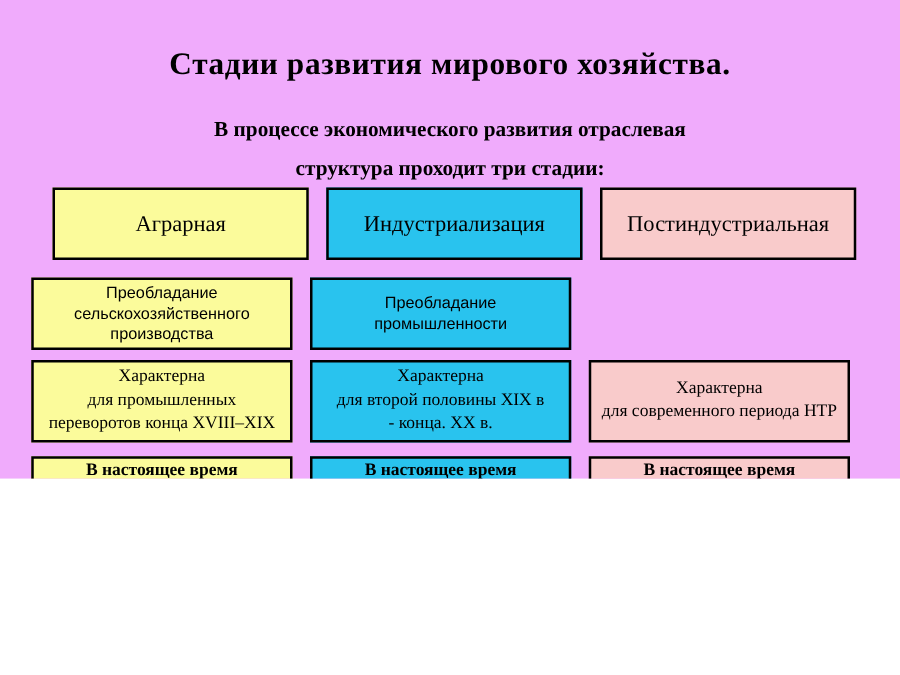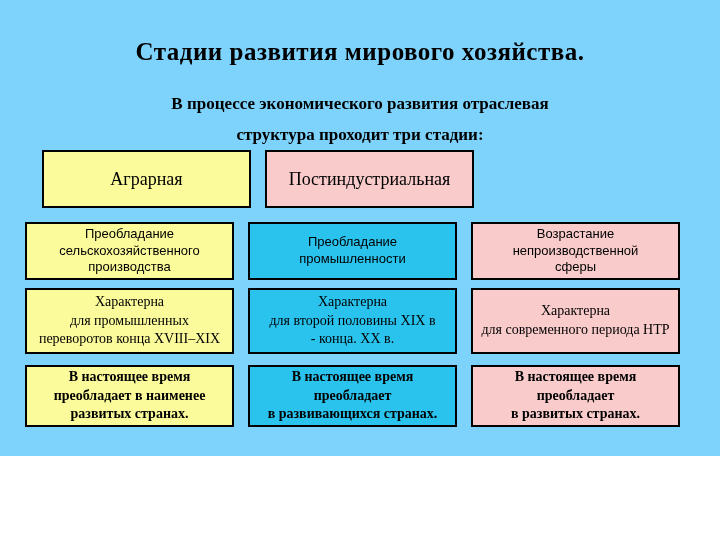--- a/index.html
+++ b/index.html
@@ -3,22 +3,22 @@
 <meta charset="utf-8">
 <style>
   html, body {
     margin: 0;
     padding: 0;
     background: #ffffff;
   }
   .page {
     position: relative;
     width: 720px;
-    height: 456px;
-    background: #7dd3fc;
+    height: 383px;
+    background: #f0abfc;
     overflow: hidden;
     font-family: "Liberation Serif", serif;
     color: #000000;
   }
   .title {
     position: absolute;
     top: 38px;
     left: 0;
     width: 720px;
     text-align: center;
@@ -78,32 +78,30 @@
 
   <div class="title">Стадии развития мирового хозяйства.</div>
 
   <div class="subtitle">В процессе экономического развития отраслевая
 структура проходит три стадии:</div>
 
   <div class="grid">
 
     <div class="grid-row row-header">
       <div class="cell" style="background: rgb(251, 251, 155); margin-left: 17px;">Аграрная</div>
+      <div class="cell" style="background: rgb(41, 195, 238);">Индустриализация</div>
       <div class="cell" style="background: rgb(249, 203, 203);">Постиндустриальная</div>
     </div>
 
     <div class="grid-row row-dominance">
       <div class="cell" style="background: rgb(251, 251, 155);">Преобладание
 сельскохозяйственного
 производства</div>
       <div class="cell" style="background: rgb(41, 195, 238);">Преобладание
 промышленности</div>
-      <div class="cell" style="background: rgb(249, 203, 203);">Возрастание
-непроизводственной
-сферы</div>
     </div>
 
     <div class="grid-row row-period">
       <div class="cell" style="background: rgb(251, 251, 155);">Характерна
 для промышленных
 переворотов конца XVIII–XIX</div>
       <div class="cell" style="background: rgb(41, 195, 238);">Характерна
 для второй половины XIX в
 - конца. XX в.</div>
       <div class="cell" style="background: rgb(249, 203, 203);">Характерна

